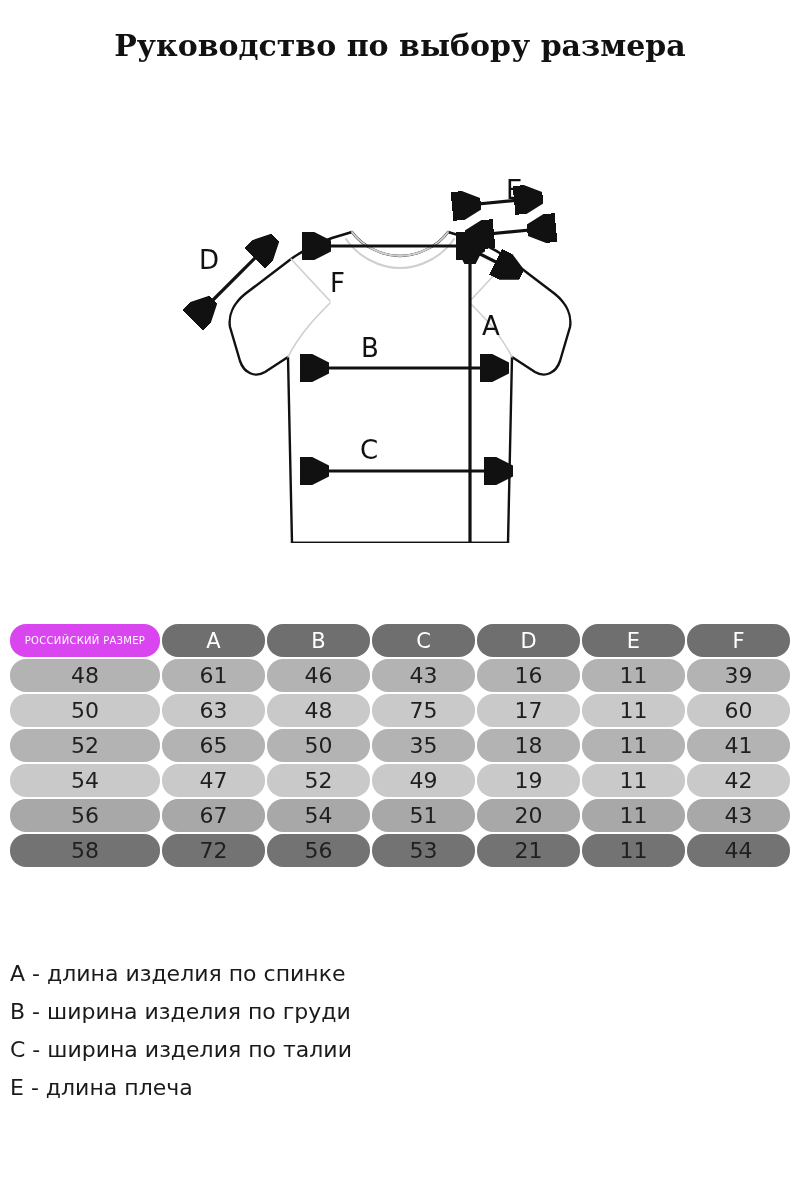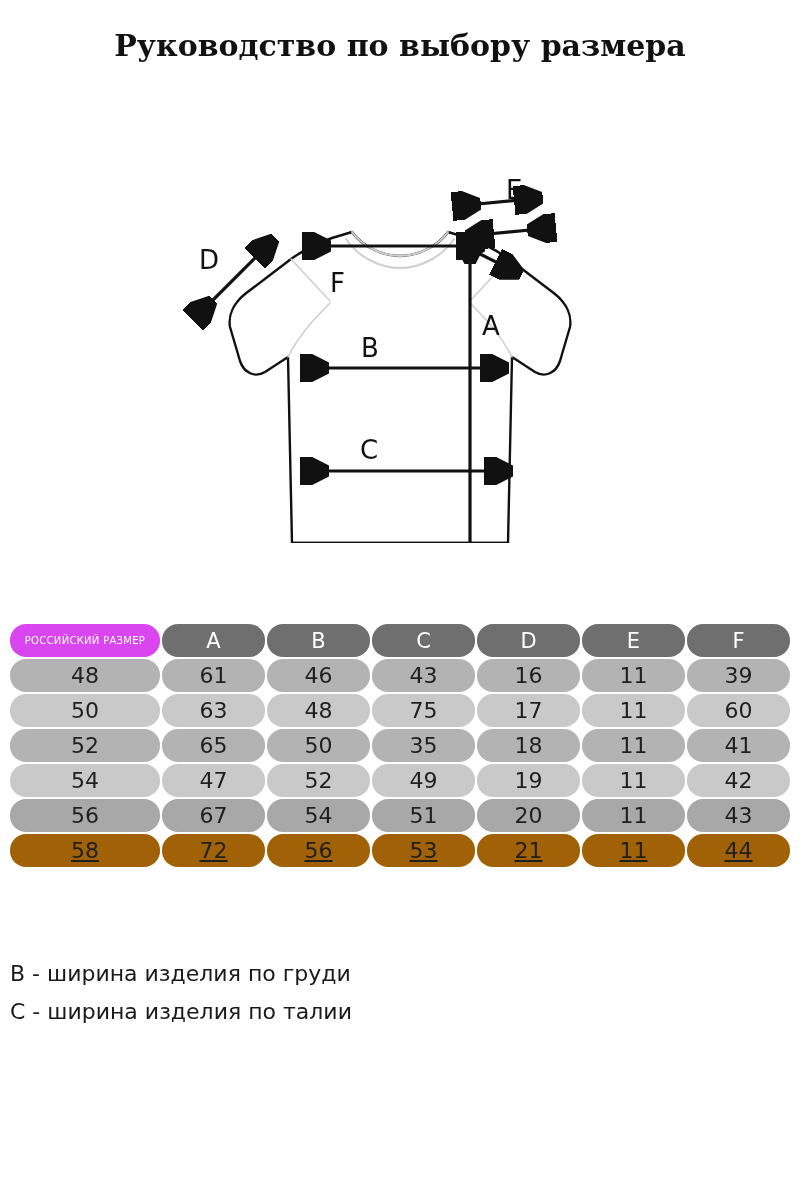--- a/index.html
+++ b/index.html
@@ -80,21 +80,21 @@
     letter-spacing: 0.3px;
   }
   table.sizes td.first {
     width: 148px;
   }
   .r0 td { background: #b3b3b3; }
   .r1 td { background: #c9c9c9; }
   .r2 td { background: #b3b3b3; }
   .r3 td { background: #c9c9c9; }
   .r4 td { background: #a8a8a8; }
-  .r5 td { background: #a16207; text-decoration: underline; }
+  .r5 td { background: #737373; }
   
   .legend {
     position: absolute;
     left: 10px;
     top: 955px;
     width: 780px;
   }
   .legend-line {
     font-size: 22px;
     line-height: 38px;
@@ -242,17 +242,19 @@
         <td>53</td>
         <td>21</td>
         <td>11</td>
         <td>44</td>
       </tr>
     </tbody>
       </table>
   </div>
 
   <div class="legend">
+    <div class="legend-line">A - длина изделия по спинке</div>
     <div class="legend-line">B - ширина изделия по груди</div>
     <div class="legend-line">C - ширина изделия по талии</div>
+    <div class="legend-line">E - длина плеча</div>
   </div>
 
 </div>
 
 </body></html>

